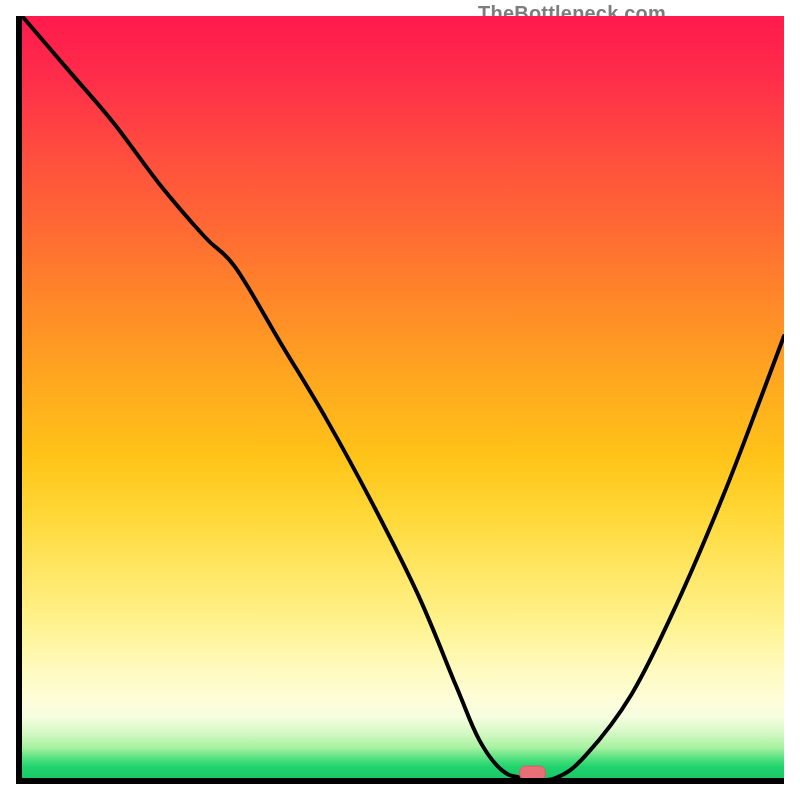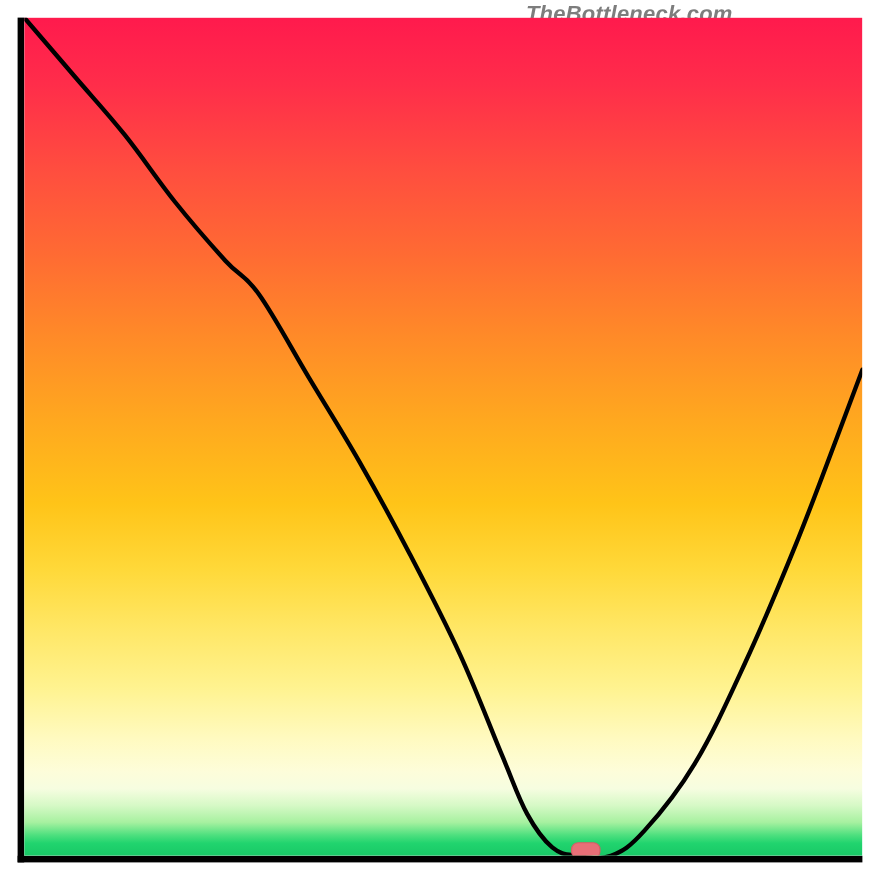--- a/index.html
+++ b/index.html
@@ -8,21 +8,20 @@
     width: 800px;
     height: 800px;
     overflow: hidden;
     font-family: Arial, Helvetica, sans-serif;
     background: #ffffff;
   }
   #frame {
     position: relative;
     width: 672px;
     height: 800px;
-    font-style: italic;
   }
   #plot-area {
     position: absolute;
     left: 16px;
     top: 16px;
     width: 768px;
     height: 768px;
     border-left: 6px solid #000;
     border-bottom: 6px solid #000;
     box-sizing: border-box;

